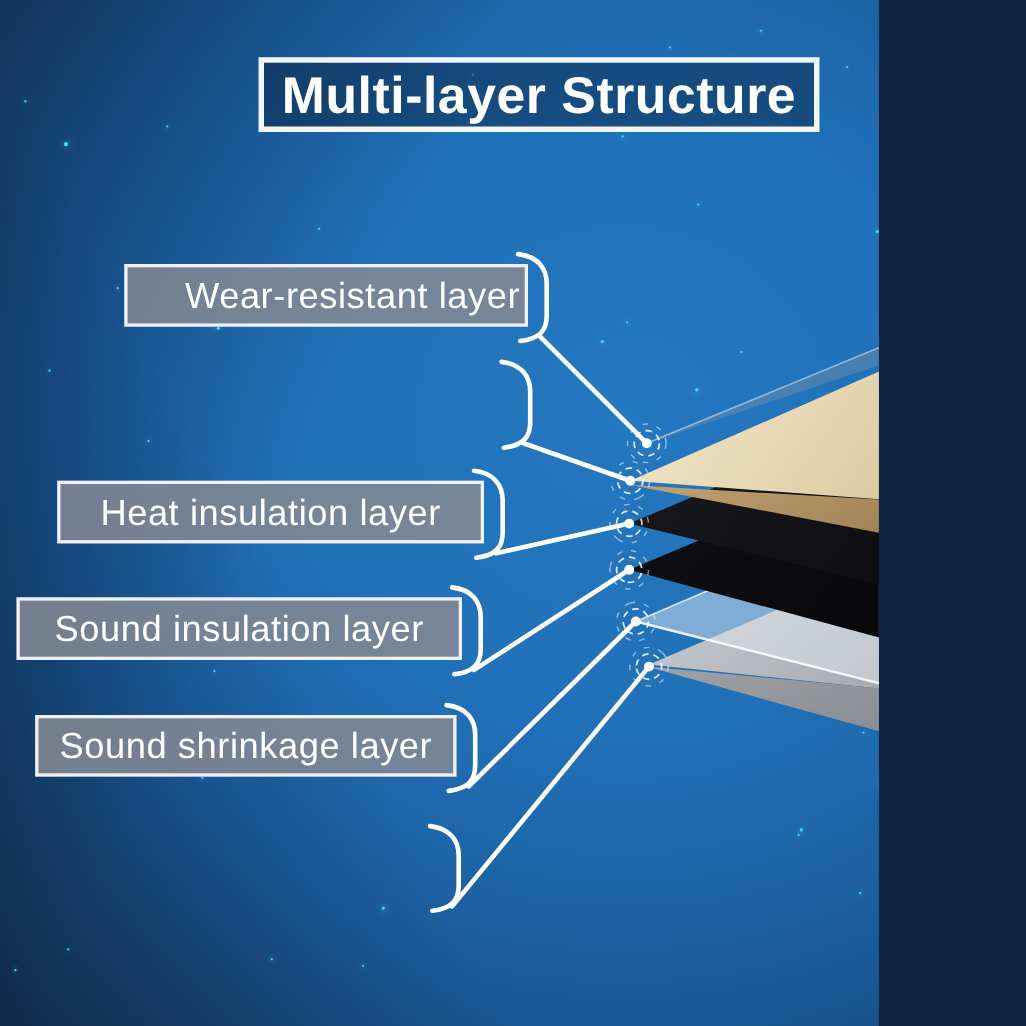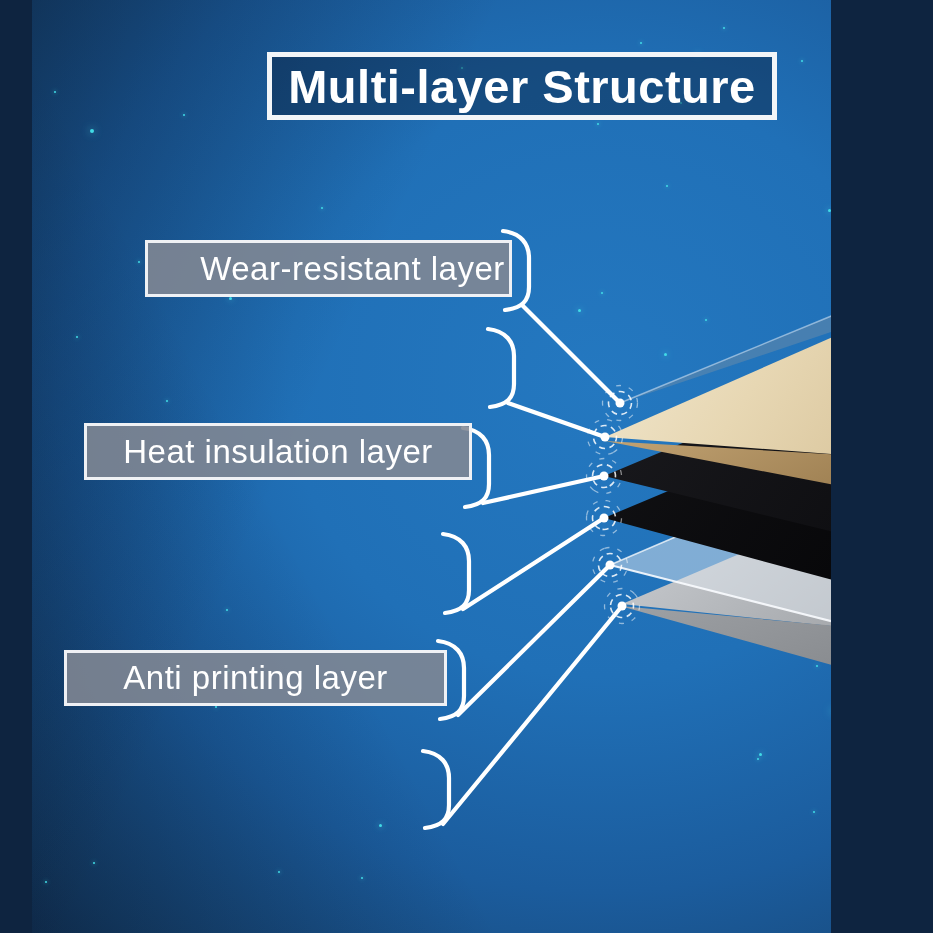--- a/index.html
+++ b/index.html
@@ -4,21 +4,20 @@
 <style>
   html,body{margin:0;padding:0;background:#0e2440;}
   .stage{
     position:relative;width:799px;height:933px;overflow:hidden;
     font-family:"Liberation Sans","DejaVu Sans",sans-serif;
     background:
       linear-gradient(115deg, rgba(5,16,34,0.38) 0%, rgba(5,16,34,0) 38%),
       linear-gradient(62deg, rgba(5,16,34,0.40) 0%, rgba(5,16,34,0) 36%),
       radial-gradient(130% 105% at 71% 41%,
         #2478c0 0%, #2070b7 30%, #1b5c9d 52%, #174573 72%, #112c4d 88%, #0e2440 100%);
-    margin-left: 32px;
   }
   svg.diagram{position:absolute;left:0;top:0;z-index:2;}
   .star{position:absolute;border-radius:50%;background:#41dbe6;z-index:1;}
   .title-box{
     position:absolute;z-index:4;box-sizing:border-box;
     border:5px solid #f2f5f8;background:rgba(11,33,62,0.45);
     display:flex;align-items:center;justify-content:center;
     color:#ffffff;font-size:47px;font-weight:bold;letter-spacing:0.5px;
   }
   .label-box{
@@ -171,20 +170,23 @@
       </g>
   </svg>
 
   <div class="title-box" style="left: 235px; top: 52px; width: 510px; height: 68px;">
     <span>Multi-layer Structure</span>
   </div>
 
   <div class="label-box" style="left: 113px; top: 240px; width: 367px; height: 57px; padding-left: 48px;">
     <span>Wear-resistant layer</span>
   </div>
-  <div class="label-box" style="left: 52px; top: 423px; width: 388px; height: 57px;">
+  <div class="label-box" style="left: 52px; top: 437px; width: 388px; height: 57px;">
     <span>Heat insulation layer</span>
   </div>
+  <div class="label-box" style="left: 15px; top: 543px; width: 405px; height: 57px;">
+    <span>Sound insulation layer</span>
+  </div>
   <div class="label-box" style="left: 32px; top: 650px; width: 383px; height: 56px;">
-    <span>Anti printing layer</span>
+    <span>Sound shrinkage layer</span>
   </div>
 
 </div>
 
 </body></html>

